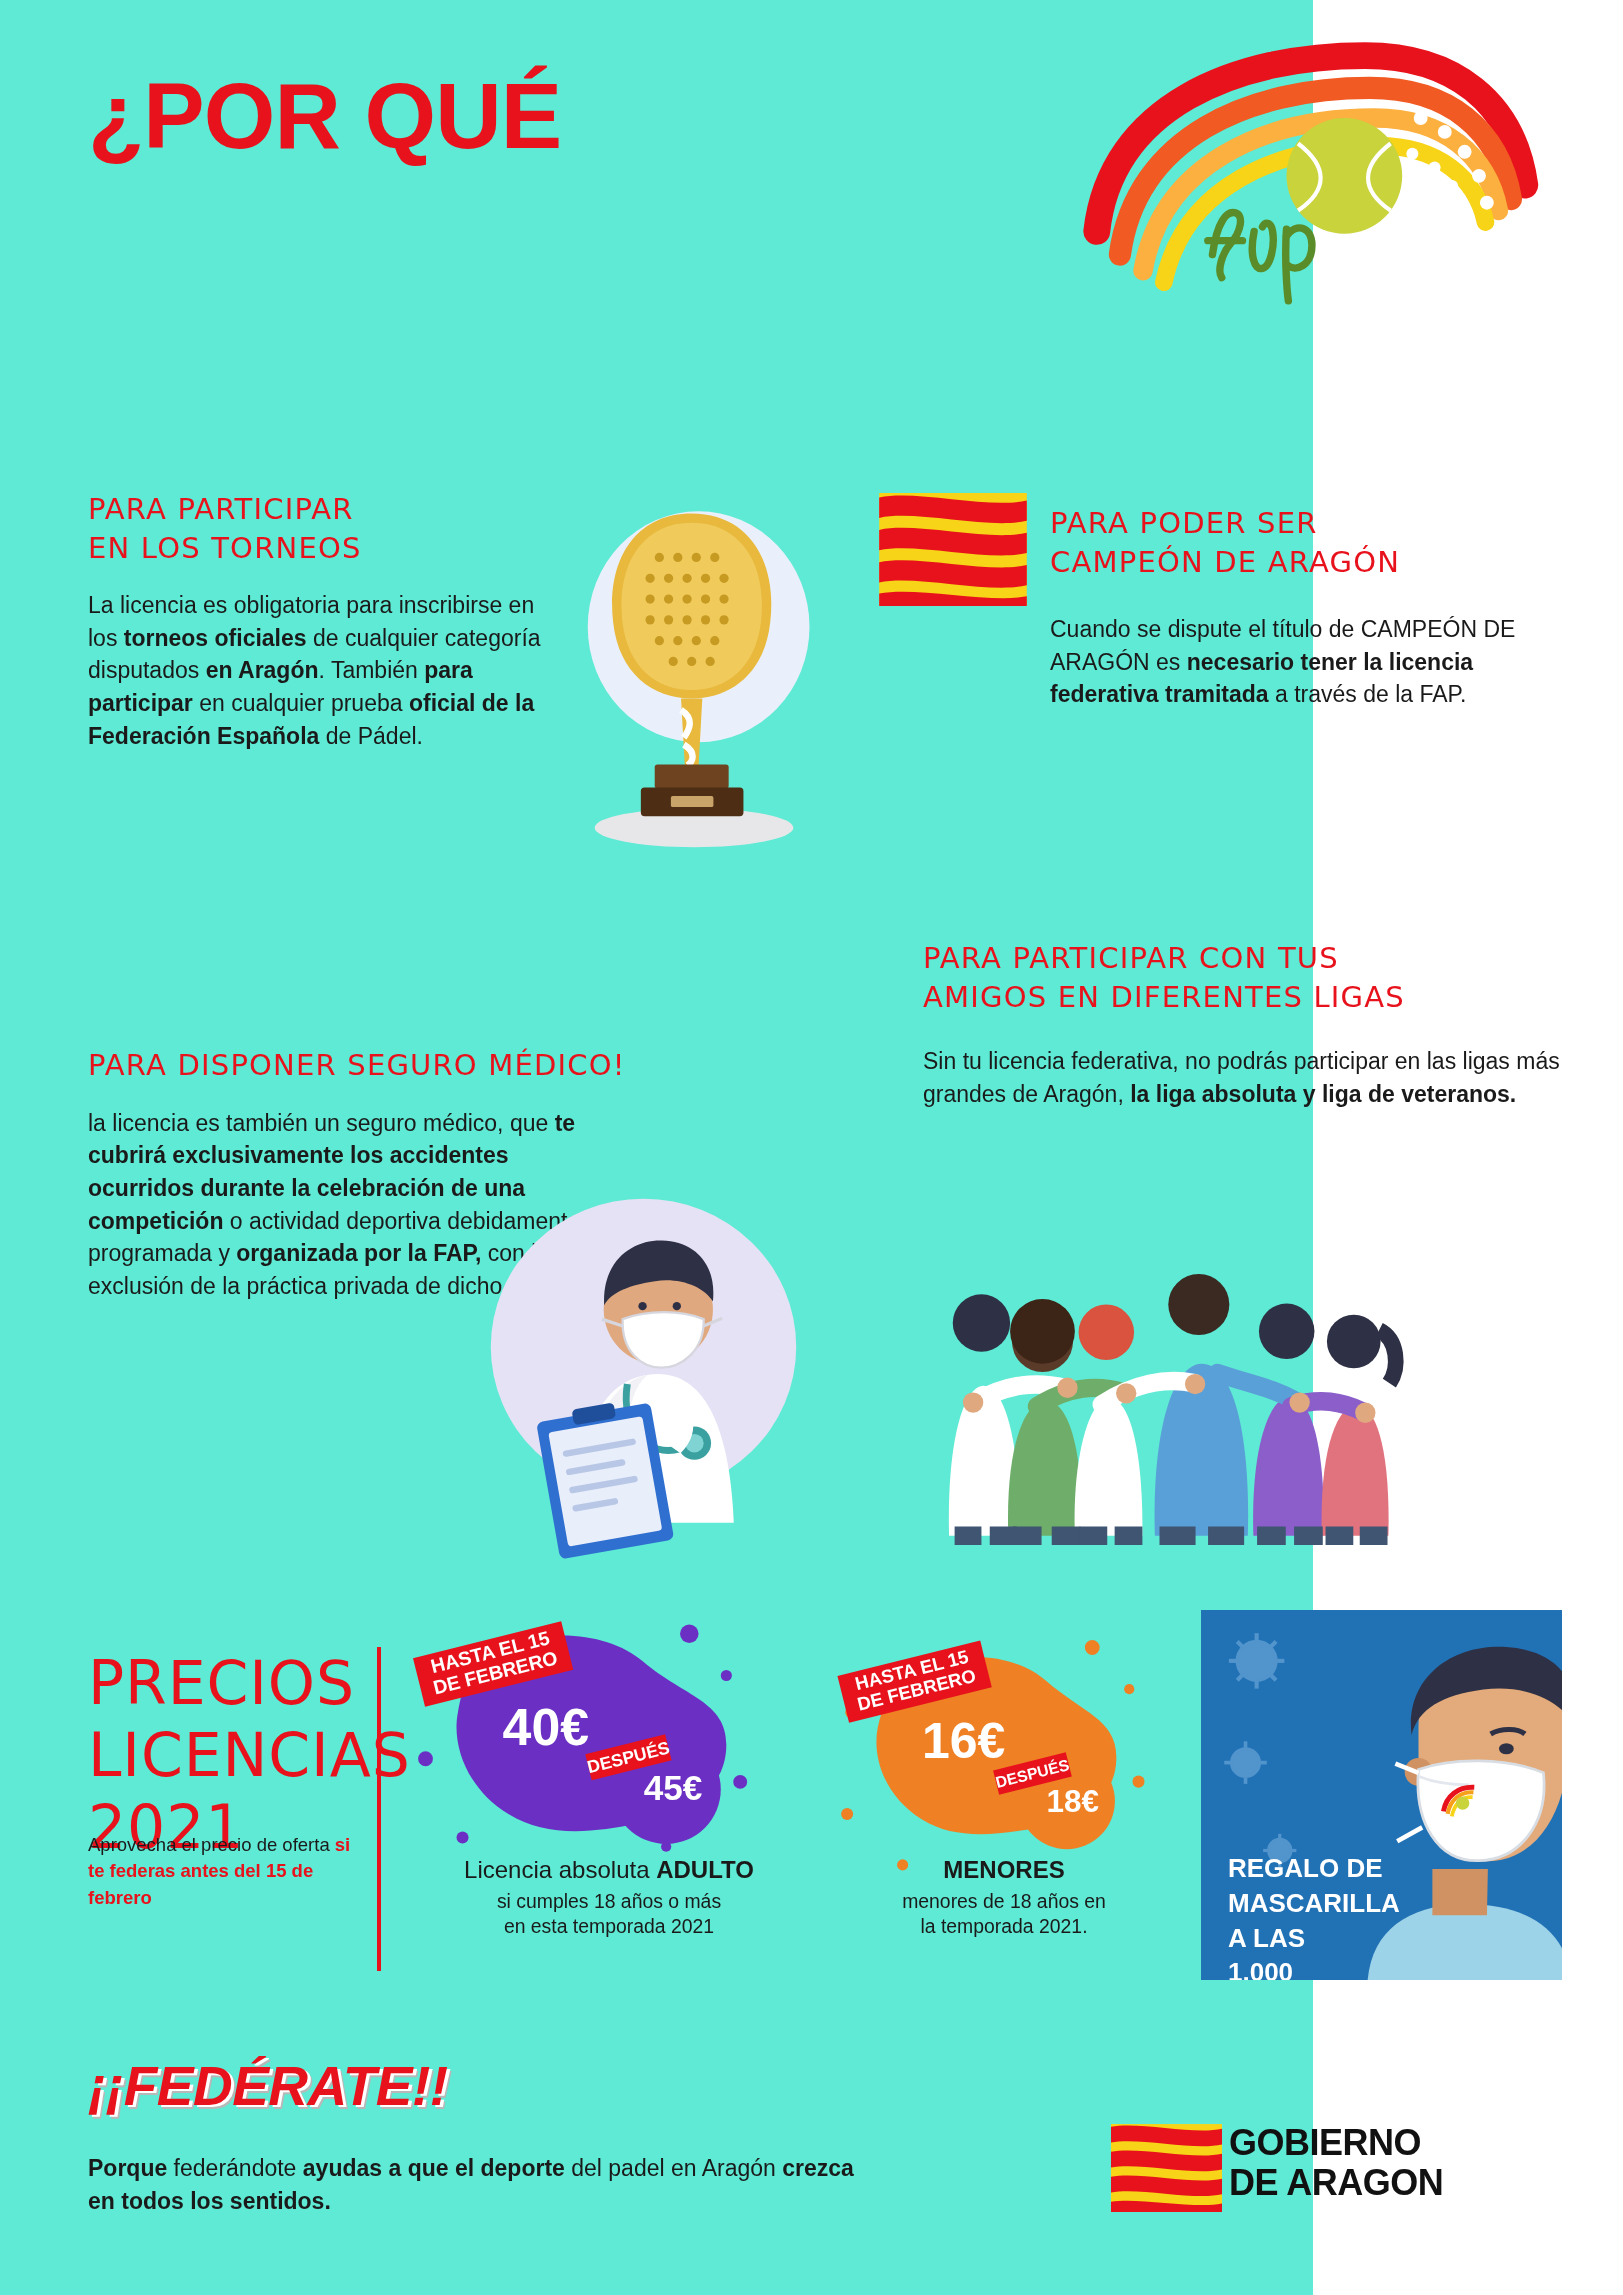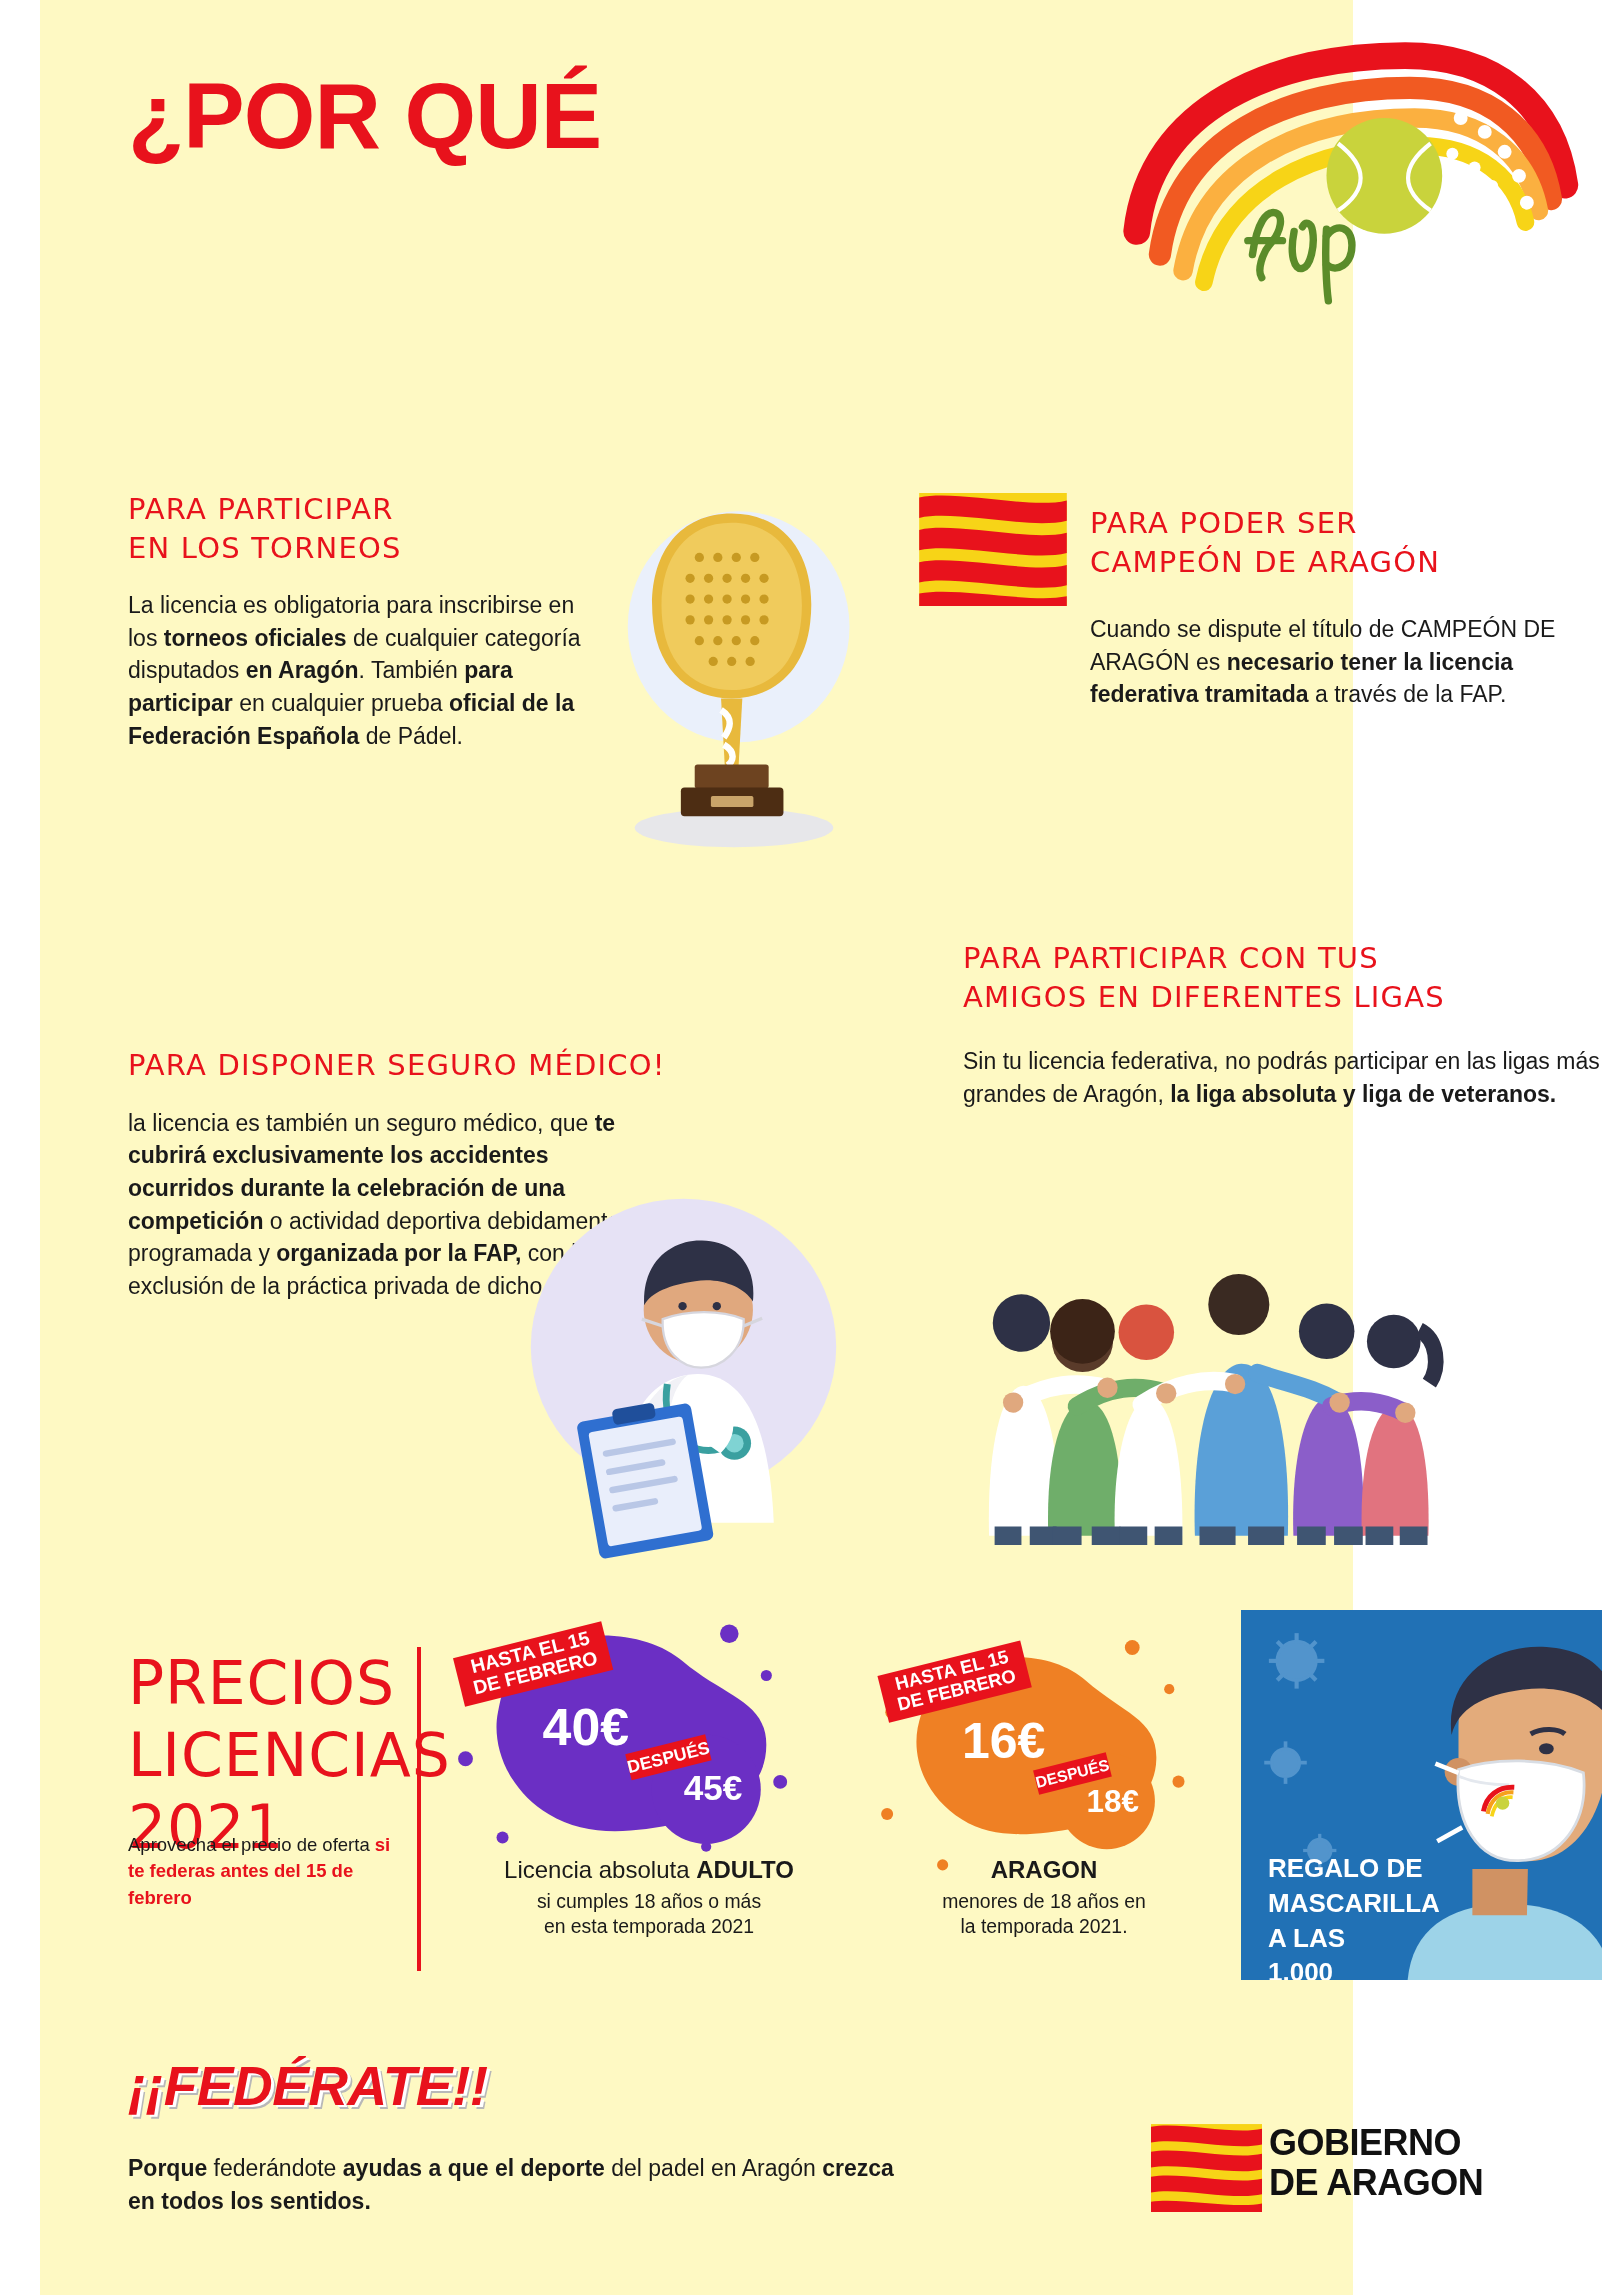--- a/index.html
+++ b/index.html
@@ -12,22 +12,21 @@
     height: 2295px;
     font-family: "Liberation Sans", sans-serif;
     color: #1a1a1a;
     position: relative;
     overflow: hidden;
   }
   .page {
     position: relative;
     width: 1313px;
     height: 2295px;
-    background: #fef9c3;
-    margin-left: 40px;
+    background: #5eead4;
   }
 
   
   .header {
     position: absolute;
     top: 69px;
     left: 88px;
     width: 1111px;
   }
   .title {
@@ -560,21 +559,21 @@
         <text x="175" y="102" font-family="Liberation Sans, sans-serif" font-size="40" font-weight="bold" fill="#ffffff" text-anchor="middle">HASTA EL 15</text>
         <text x="175" y="146" font-family="Liberation Sans, sans-serif" font-size="40" font-weight="bold" fill="#ffffff" text-anchor="middle">DE FEBRERO</text>
       </g>
       <g transform="rotate(-14 420 315)">
         <rect x="350" y="288" width="162" height="54" fill="#e8121c"></rect>
         <text x="431" y="327" font-family="Liberation Sans, sans-serif" font-size="34" font-weight="bold" fill="#ffffff" text-anchor="middle">DESPUÉS</text>
       </g>
     </svg>
   </div>
   <div class="price-minor-cap">
-    <div class="cap-main"><b>ARAGON</b></div>
+    <div class="cap-main"><b>MENORES</b></div>
     <div class="cap-sub">
       <span>menores de 18 años en</span><br>
       <span>la temporada 2021.</span>
     </div>
   </div>
 
   <div class="mask-card">
     <svg width="361" height="370" viewBox="0 0 780 800" style="position:absolute;top:0;left:0;">
       <rect x="0" y="0" width="780" height="800" fill="#2171b5"></rect>
 

